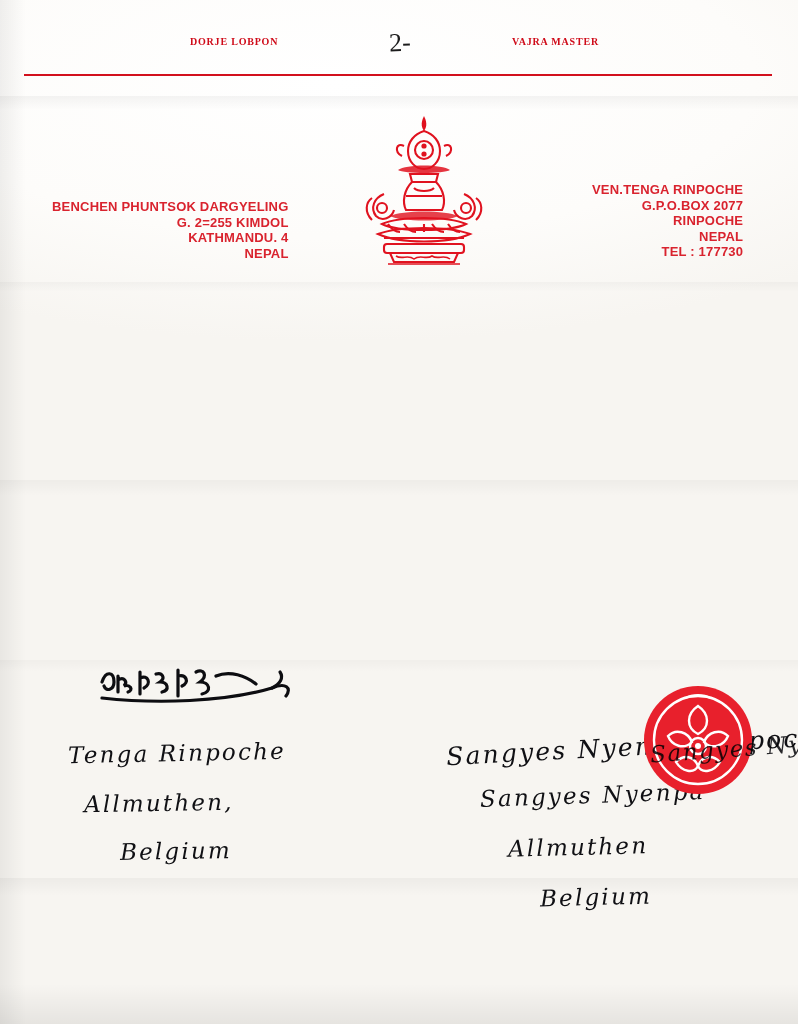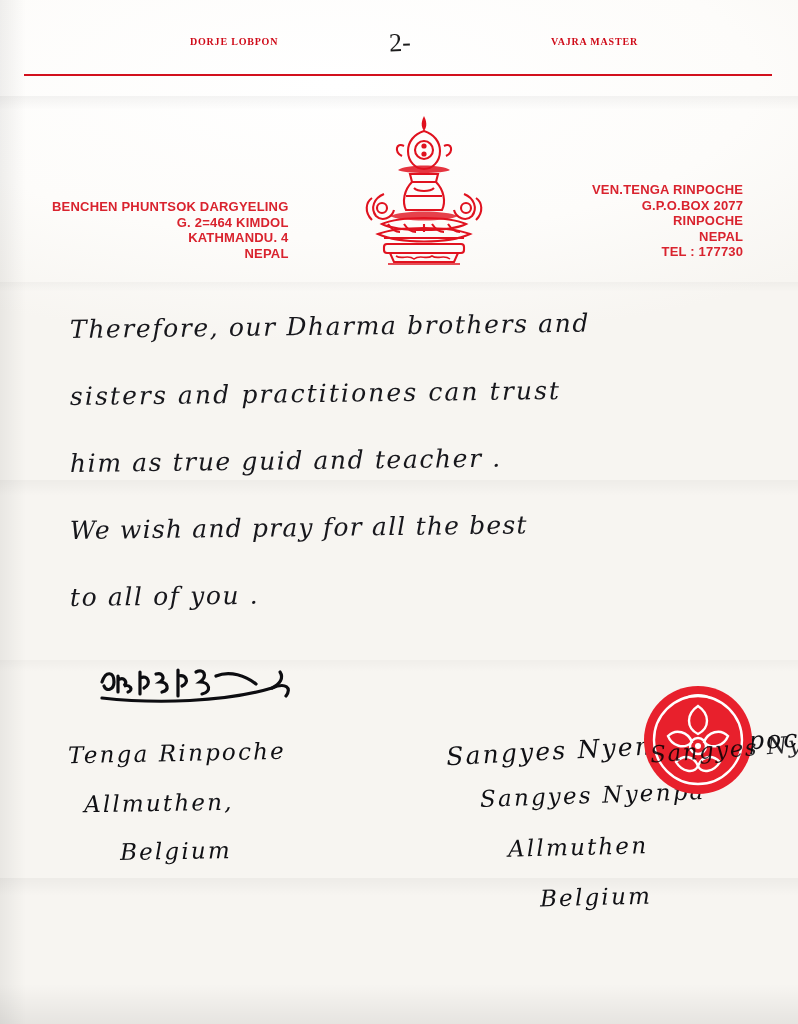--- a/index.html
+++ b/index.html
@@ -56,21 +56,21 @@
     position: absolute;
     top: 8px;
     color: #cf0a18;
     font-size: 10px;
     font-weight: bold;
     letter-spacing: 0.8px;
     font-family: "Liberation Serif", serif;
     white-space: nowrap;
   }
   .top-left-title { left: 190px; }
-  .top-right-title { left: 551px; }
+  .top-right-title { left: 512px; }
   .page-number {
     position: absolute;
     left: 389px; top: 0px;
     color: #1c1c1c;
     font-size: 26px;
     font-family: "Liberation Serif", serif;
     transform: rotate(-3deg);
   }
   .rule {
     position: absolute;
@@ -181,21 +181,21 @@
 
   <div class="top-band">
     <div class="top-left-title">DORJE LOBPON</div>
     <div class="page-number">2-</div>
     <div class="top-right-title">VAJRA MASTER</div>
   </div>
   <div class="rule"></div>
 
   <div class="addr left">
     <div>BENCHEN PHUNTSOK DARGYELING</div>
-    <div>G. 2=464 KIMDOL</div>
+    <div>G. 2=255 KIMDOL</div>
     <div>KATHMANDU. 4</div>
     <div>NEPAL</div>
   </div>
 
   <div class="addr right">
     <div>VEN.TENGA RINPOCHE</div>
     <div>G.P.O.BOX 2077</div>
     <div>RINPOCHE</div>
     <div>NEPAL</div>
     <div>TEL : 177730</div>
@@ -237,27 +237,20 @@
 
         <path d="M52 144 C58 148 64 142 70 147 C76 142 82 148 88 144 C94 148 100 142 106 147" stroke-width="1.6"></path>
         <path d="M44 152 L116 152" stroke-width="1.4"></path>
 
         <path d="M28 108 C20 100 22 90 28 86"></path>
         <path d="M132 108 C140 100 138 90 132 86"></path>
       </g>
     </svg>
   </div>
 
-  <div class="body-text">
-    <div class="hand body-line">Therefore,  our  Dharma  brothers  and</div>
-    <div class="hand body-line">sisters  and  practitiones   can  trust</div>
-    <div class="hand body-line">him  as  true  guid  and  teacher .</div>
-    <div class="hand body-line">We  wish  and  pray  for  all  the  best</div>
-    <div class="hand body-line">to  all  of  you .</div>
-  </div>
 
   <div class="tibetan-sig">
     <svg viewBox="0 0 230 60" width="230" height="60" aria-hidden="true">
       <g fill="none" stroke="#0d0d11" stroke-width="3.2" stroke-linecap="round">
         <path d="M6 24 C10 12 18 14 18 24 C18 32 10 34 8 28"></path>
         <path d="M22 18 L22 34 M22 22 C28 18 32 24 28 28 C34 26 38 32 32 34"></path>
         <path d="M44 14 L44 36 M44 20 C52 16 56 26 48 30"></path>
         <path d="M60 16 C66 14 70 20 64 24 C72 24 74 32 66 34"></path>
         <path d="M82 12 L82 38 M82 18 C90 16 94 24 86 28"></path>
         <path d="M100 14 C108 10 112 18 104 24 C114 24 116 34 106 36"></path>

